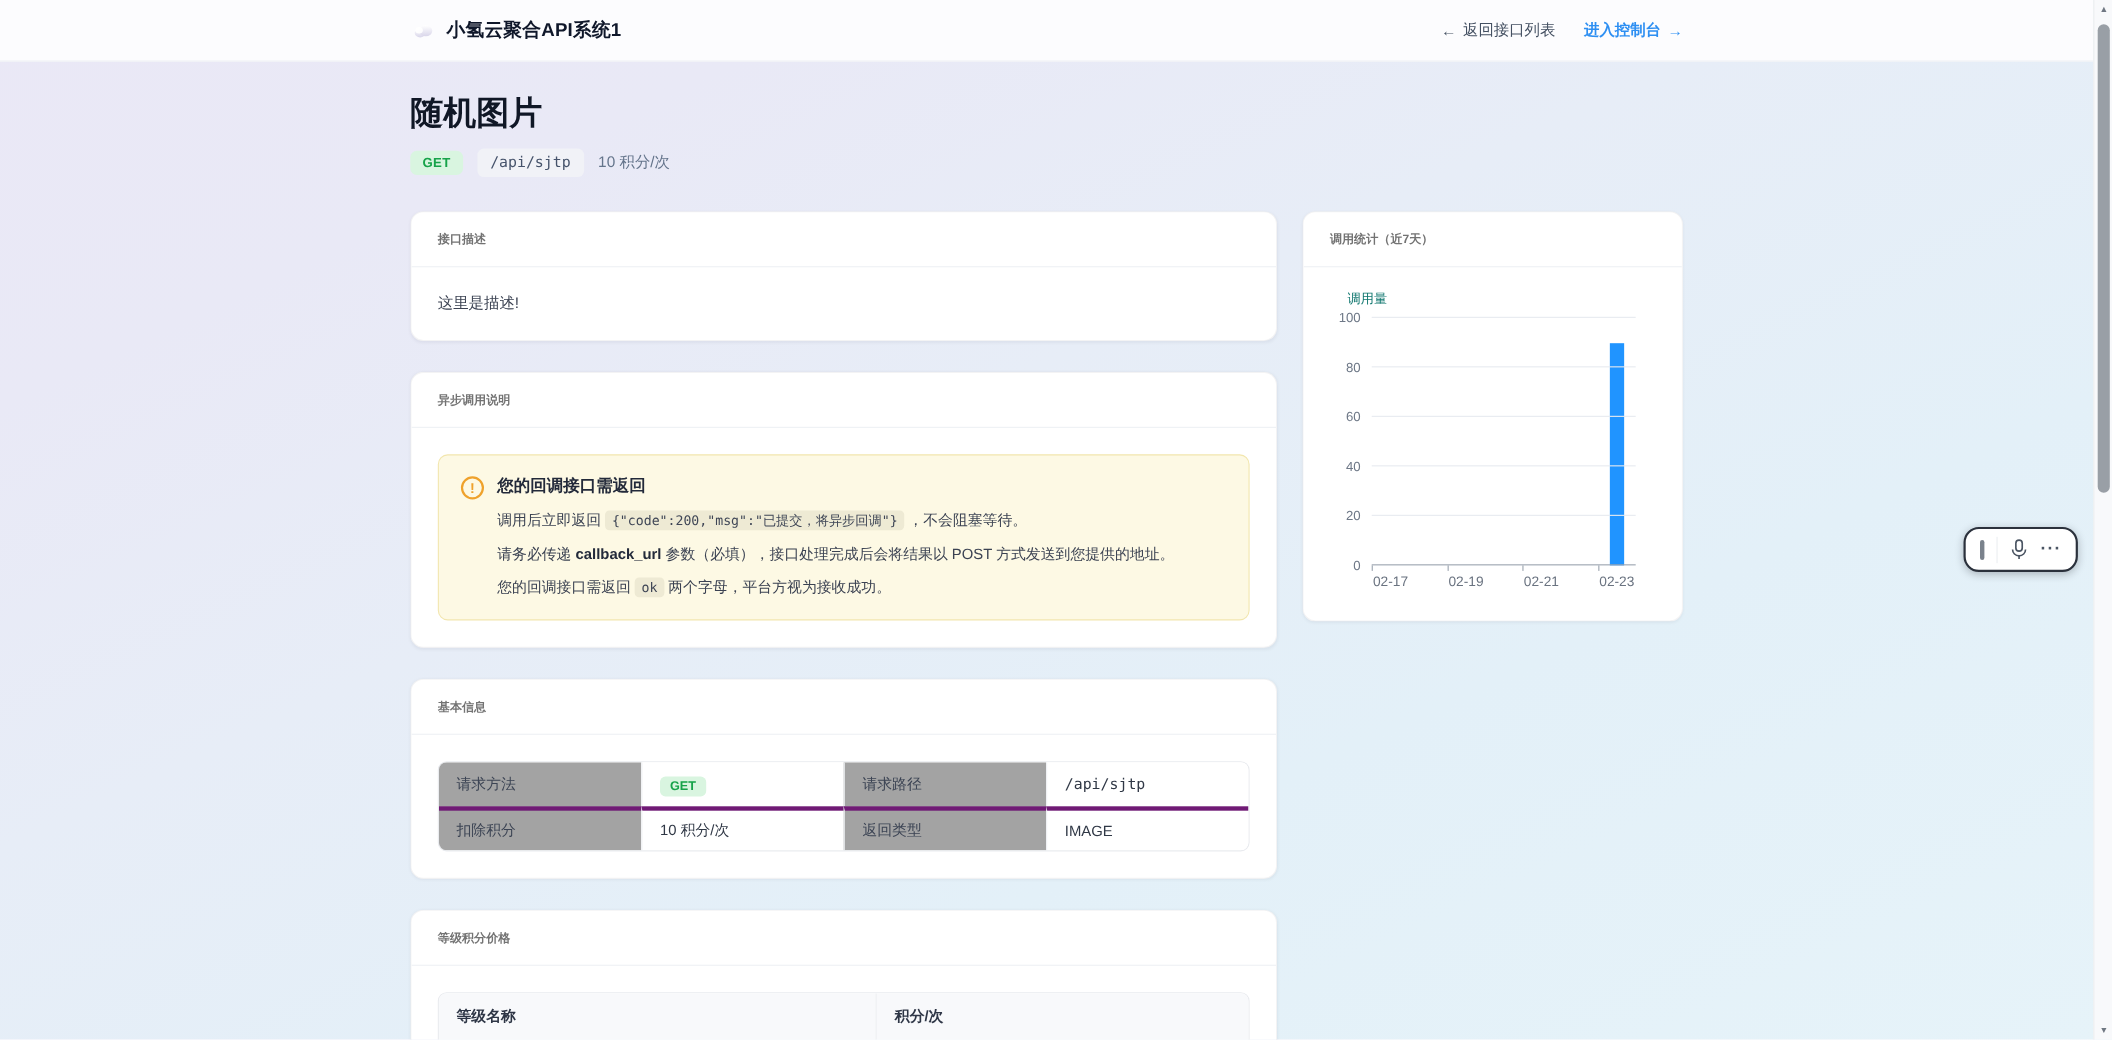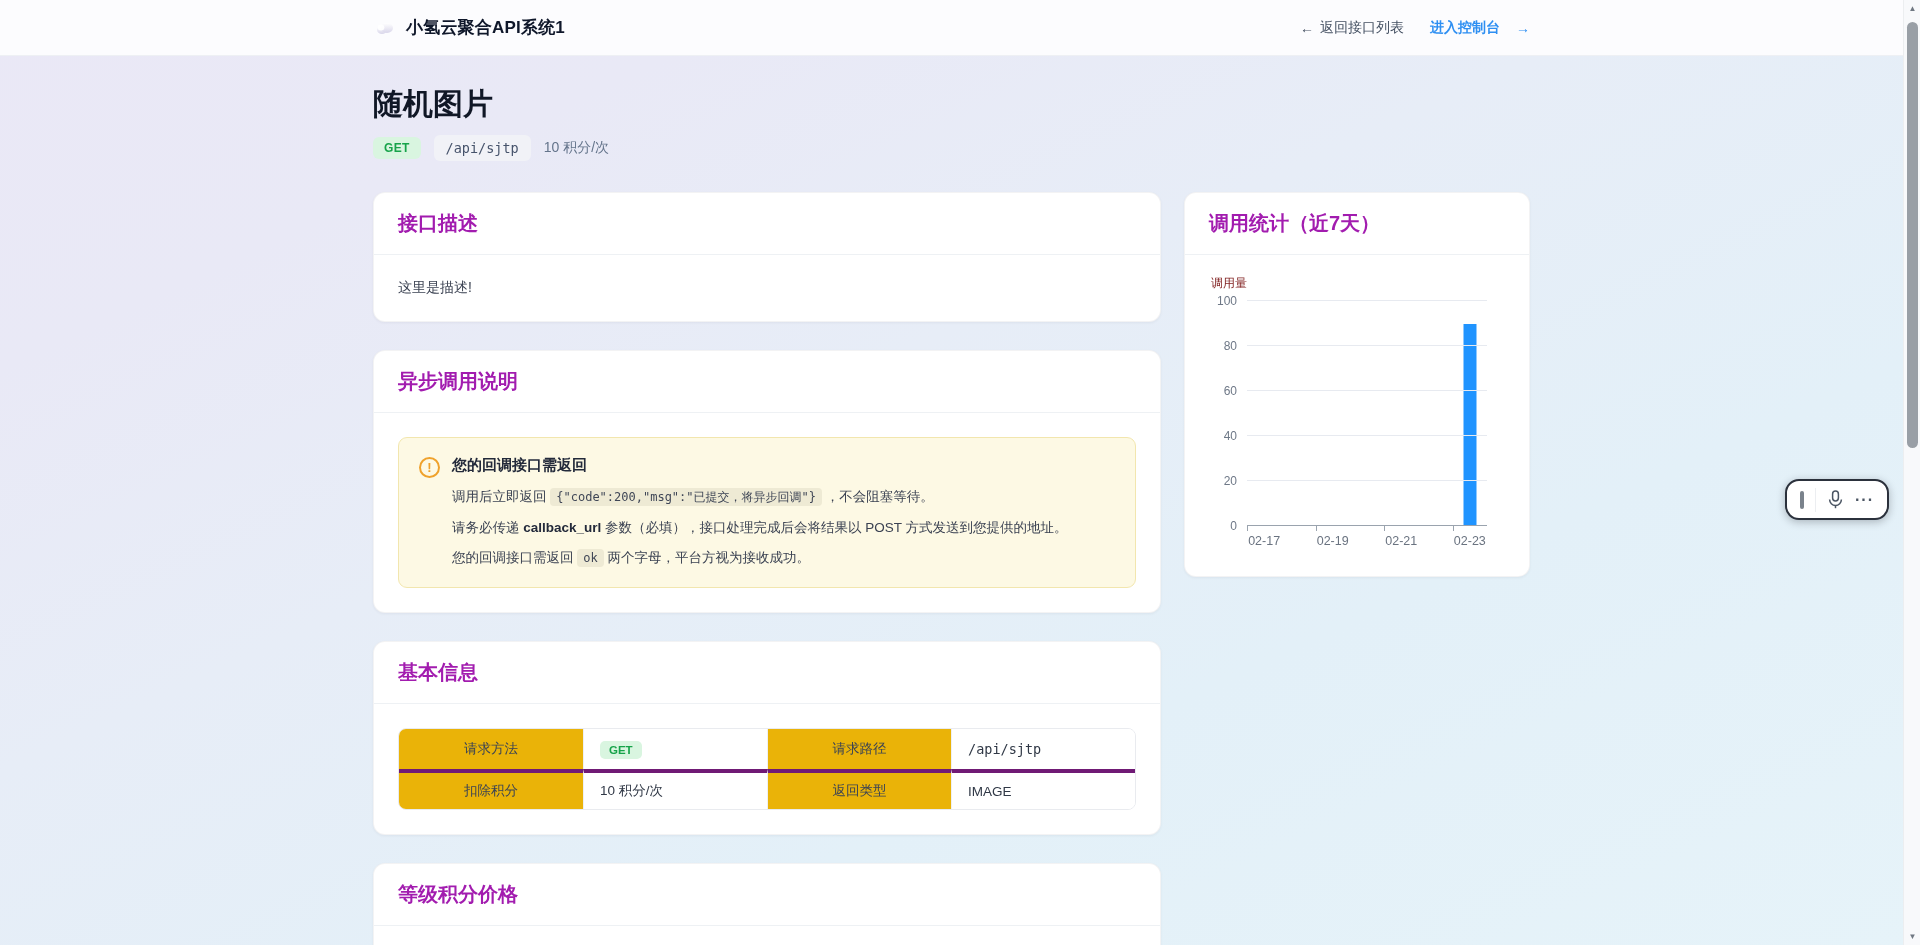--- a/index.html
+++ b/index.html
@@ -17,21 +17,21 @@
     border-bottom:1px solid #eef0f4; z-index:5;
   }
   .topbar-inner {
     width:1157px; margin:0 auto; height:100%;
     display:flex; align-items:center; justify-content:space-between;
   }
   .brand { display:flex; align-items:center; gap:9px; }
   .brand-title { font-size:17px; font-weight:700; color:#0f172a; letter-spacing:.2px; }
   .top-links { display:flex; align-items:center; gap:26px; font-size:14px; }
   .back-link { color:#445062; cursor:pointer; display:flex; align-items:center; gap:6px; }
-  .console-link { color:#2e8ff2; font-weight:600; cursor:pointer; display:flex; align-items:center; gap:16px; }
+  .console-link { color:#2e8ff2; font-weight:600; cursor:pointer; display:flex; align-items:center; gap:6px; }
 
   
   .container { width:1157px; margin:0 auto; padding-top:30px; }
   .page-title { font-size:30px; line-height:36px; font-weight:800; color:#101726; }
   .meta-row { display:flex; align-items:center; gap:13px; margin-top:13px; }
   .method-badge {
     background:#d9f5e0; color:#17a34a; font-weight:700; font-size:12px;
     padding:4px 11px; border-radius:6px; letter-spacing:.3px;
   }
   .path-chip {
@@ -43,21 +43,21 @@
   .grid { display:flex; gap:23px; margin-top:31px; align-items:flex-start; }
   .col-left { width:788px; display:flex; flex-direction:column; gap:28px; }
   .col-right { width:346px; }
 
   
   .card {
     background:#ffffff; border:1px solid rgba(15,23,42,.05); border-radius:12px;
     box-shadow:0 1px 3px rgba(15,23,42,.05); overflow:hidden;
   }
   .card-header { padding:17px 24px; border-bottom:1px solid #eef1f4; }
-  .card-header h2 { font-size:20px; font-weight:700; color:#a21caf; }
+  .card-header h2 { font-size:11px; font-weight:700; color:#737373; }
   .card-body { padding:24px; }
   .desc-text { color:#3b4252; font-size:14px; }
 
   
   .warning-box {
     background:#fdf9e4; border:1px solid #f2e6ae; border-radius:9px;
     padding:18px 20px; display:flex; gap:12px;
   }
   .warn-icon {
     flex:0 0 auto; width:21px; height:21px; border-radius:50%;
@@ -71,33 +71,33 @@
     font-family:"DejaVu Sans Mono","Liberation Mono",monospace; font-size:12px;
     padding:2px 6px; border-radius:4px;
   }
   .bold { font-weight:700; color:#232a3a; }
 
   
   .info-table { width:100%; border:1px solid #e9ebef; border-radius:8px; overflow:hidden; border-collapse:separate; border-spacing:0; }
   .info-table td { height:40px; padding:0 16px; font-size:13.5px; border-top:4px solid #701a75; }
   .info-table tr:first-child td { border-top:none; }
   .info-table td + td { border-left:1px solid #eef0f3; }
-  td.cell-label { background:#eab308; color:#3c4454; width:25%;text-align:center; }
+  td.cell-label { background:#a3a3a3; color:#3c4454; width:25%; }
   td.cell-value { background:#ffffff; color:#303846; width:25%; }
   .mono { font-family:"DejaVu Sans Mono","Liberation Mono",monospace; font-size:13px; }
   .mini-get { background:#d9f5e0; color:#17a34a; font-weight:700; font-size:11.5px; padding:3px 9px; border-radius:5px; }
 
   
   .price-table { width:100%; border:1px solid #e9ebef; border-radius:8px 8px 0 0; overflow:hidden; border-collapse:separate; border-spacing:0; }
   .price-table th { height:44px; padding:12px 16px 0 16px; background:#f8f9fb; font-size:13.5px; font-weight:700; color:#2e3646; text-align:left; vertical-align:top; }
   .price-table th + th { border-left:1px solid #eef0f3; }
 
   
   .chart-card-body { padding:20px 24px 22px 24px; }
-  .chart-series-label { font-size:12px; color:#7f1d1d; margin-left:2px; margin-bottom:9px; }
+  .chart-series-label { font-size:12px; color:#0f766e; margin-left:16px; margin-bottom:9px; }
   .chart-row { display:flex; }
   .ylabels { position:relative; width:38px; height:225px; }
   .ylabel { position:absolute; right:10px; transform:translateY(50%); font-size:12px; color:#6e7887; }
   .plot { position:relative; flex:1; height:225px; margin-right:18px; }
   .gridline { position:absolute; left:0; right:0; height:1px; background:#e7eaf0; }
   .gridline.axis { background:#9aa3ae; }
   .bands { position:absolute; inset:0; display:flex; }
   .band { flex:1; position:relative; }
   .bar { position:absolute; bottom:0; left:50%; transform:translateX(-50%); width:13px; }
   .xaxis { position:relative; margin-left:38px; margin-right:18px; height:28px; }

